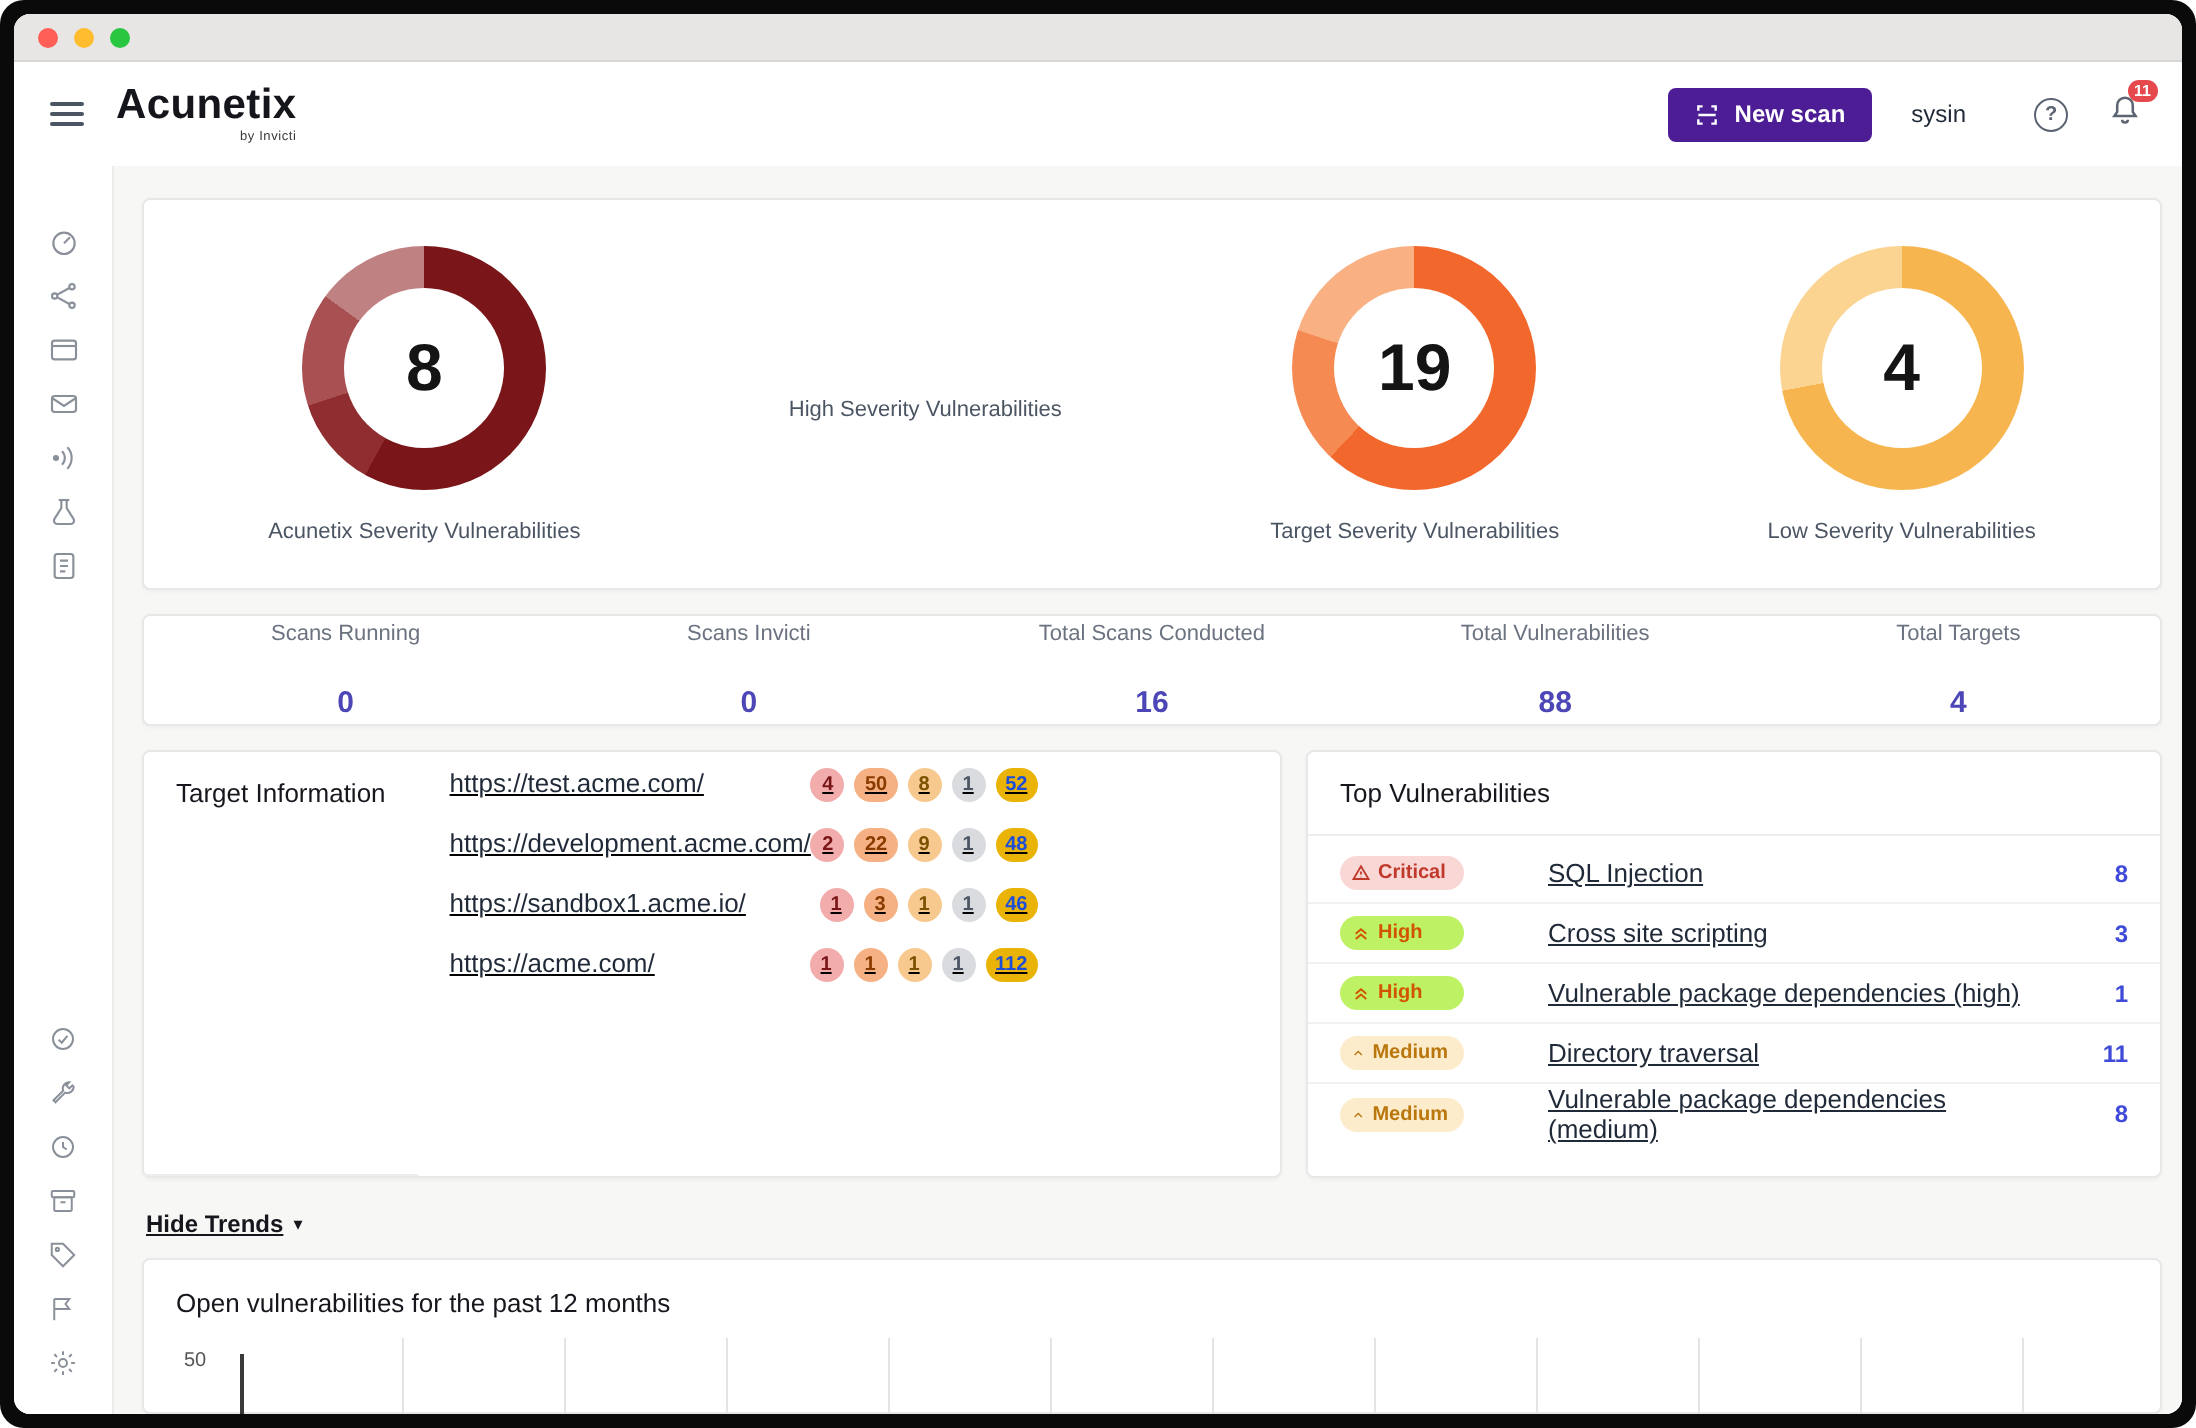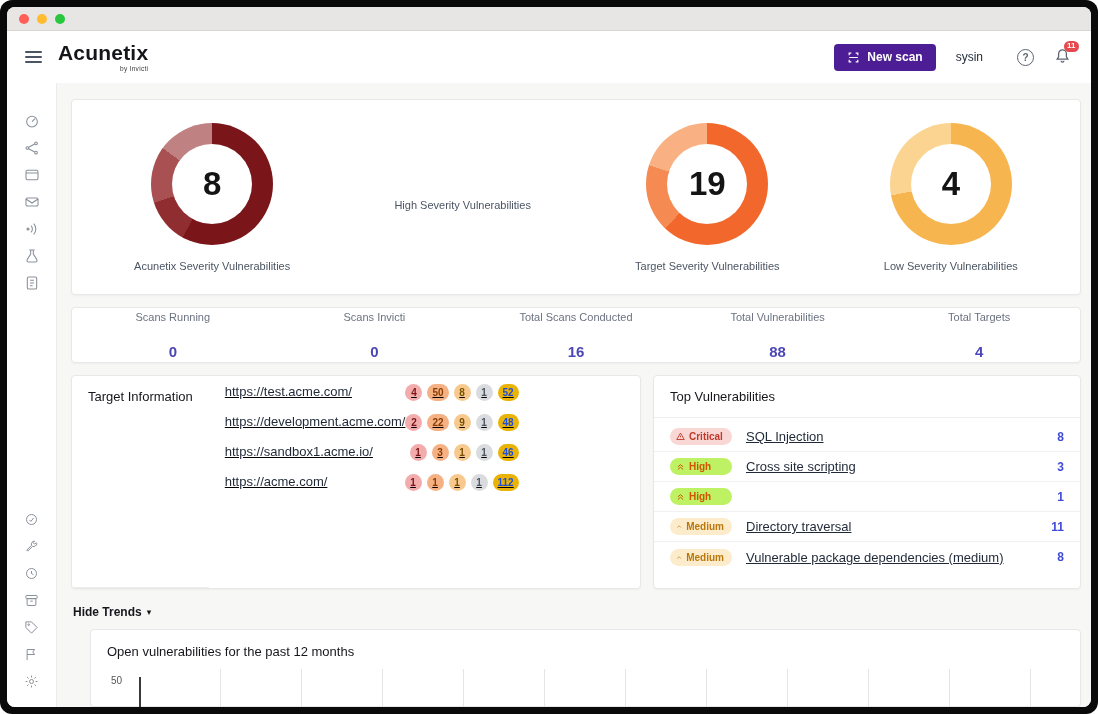--- a/index.html
+++ b/index.html
@@ -62,34 +62,34 @@
   .t-row { display:flex; align-items:flex-start; height:30px; padding:0 16px; cursor:pointer;text-decoration:underline; }
   .t-url { font-size:13px; color:#1f2937; }
   .t-badges { margin-left:auto; display:flex; gap:5px; }
   .t-badges span { min-width:17px; text-align:center; font-size:10px; font-weight:700; height:17px; line-height:17px; padding:0 5px; border-radius:9px; }
   .t-badges span:nth-child(1){ background:#f2acac; color:#7a1619; }
   .t-badges span:nth-child(2){ background:#f5b183; color:#8a3c00; }
   .t-badges span:nth-child(3){ background:#f8c98f; color:#7a5200; }
   .t-badges span:nth-child(4){ background:#d9dbdf; color:#4b5563; }
   .t-badges span:nth-child(5){ background:#eab308; color:#1d4ed8; }
 
-  .v-row { display:flex; align-items:center; height:30px; padding:0 16px; border-bottom:1px solid #f1f1f1; cursor:pointer; }
+  .v-row { display:flex; align-items:center; height:30px; padding:0 16px; border-bottom:1px solid #f1f1f1; cursor:pointer;gap:28px; }
   .v-row:last-child { border-bottom:none; }
   .sev { display:inline-flex; align-items:center; gap:4px; font-size:10px; font-weight:600; height:17px; padding:0 8px 0 6px; border-radius:9px; width:62px; justify-content:flex-start; }
   .sev-critical { background:#f9d7d5; color:#c0392b; }
   .sev-high { background:#bef264; color:#d35400; }
   .sev-medium { background:#fdeccb; color:#b9770e; }
   .v-name { font-size:13px; color:#1f2937; margin-left:14px;text-decoration:underline; }
   .v-count { margin-left:auto; font-size:12px; font-weight:600; color:#3f4bd8; }
 
   
   .trends-toggle { margin:16px 2px 10px; display:flex; align-items:center; gap:5px; cursor:pointer; }
-  .trends-toggle-label { font-size:12px; font-weight:700; color:#16161d; }
+  .trends-toggle-label { font-size:12px; font-weight:700; color:#16161d;text-decoration:underline; }
   .trends-caret { font-size:9px; color:#16161d; }
-  .trend-card { flex:1; min-height:60px; display:flex; flex-direction:column;margin-left:19px; }
+  .trend-card { flex:1; min-height:60px; display:flex; flex-direction:column; }
   .trend-title { font-size:13px; color:#16161d; padding:14px 16px 10px; }
   .trend-plot { position:relative; flex:1; margin:0 16px 0 18px; }
   .trend-ylabel { position:absolute; left:2px; top:6px; font-size:10px; color:#555; }
   .trend-axis { position:absolute; left:30px; top:8px; bottom:-10px; border-left:2px solid #3a3a3a; }
   .trend-grid { position:absolute; left:31px; right:6px; top:0; bottom:-10px;
                 background:repeating-linear-gradient(90deg, transparent 0 80px, #e4e4e4 80px 81px); }
 </style>
 </head>
 <body>
 
@@ -356,20 +356,21 @@
                 <span class="v-name">Cross site scripting</span>
                 <span class="v-count">3</span>
               </div>
               <div class="v-row">
                 <span class="sev sev-high">
                       <svg width="9" height="9" viewBox="0 0 24 24" fill="none" stroke="#d35400" stroke-width="2.6">
                         <path d="M5 13l7-6 7 6M5 20l7-6 7 6"></path>
                       </svg>
                       <span>High</span>
                     </span>
+                <span class="v-name">Vulnerable package dependencies (high)</span>
                 <span class="v-count">1</span>
               </div>
               <div class="v-row">
                 <span class="sev sev-medium">
                       <svg width="9" height="9" viewBox="0 0 24 24" fill="none" stroke="#b9770e" stroke-width="2.6">
                         <path d="M5 16l7-7 7 7"></path>
                       </svg>
                       <span>Medium</span>
                     </span>
                 <span class="v-name">Directory traversal</span>

